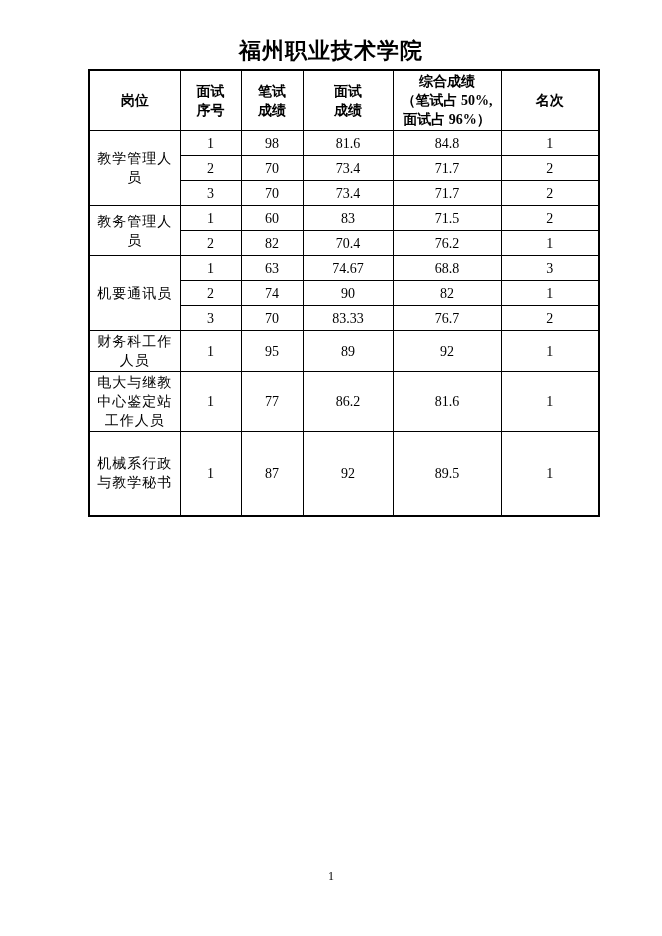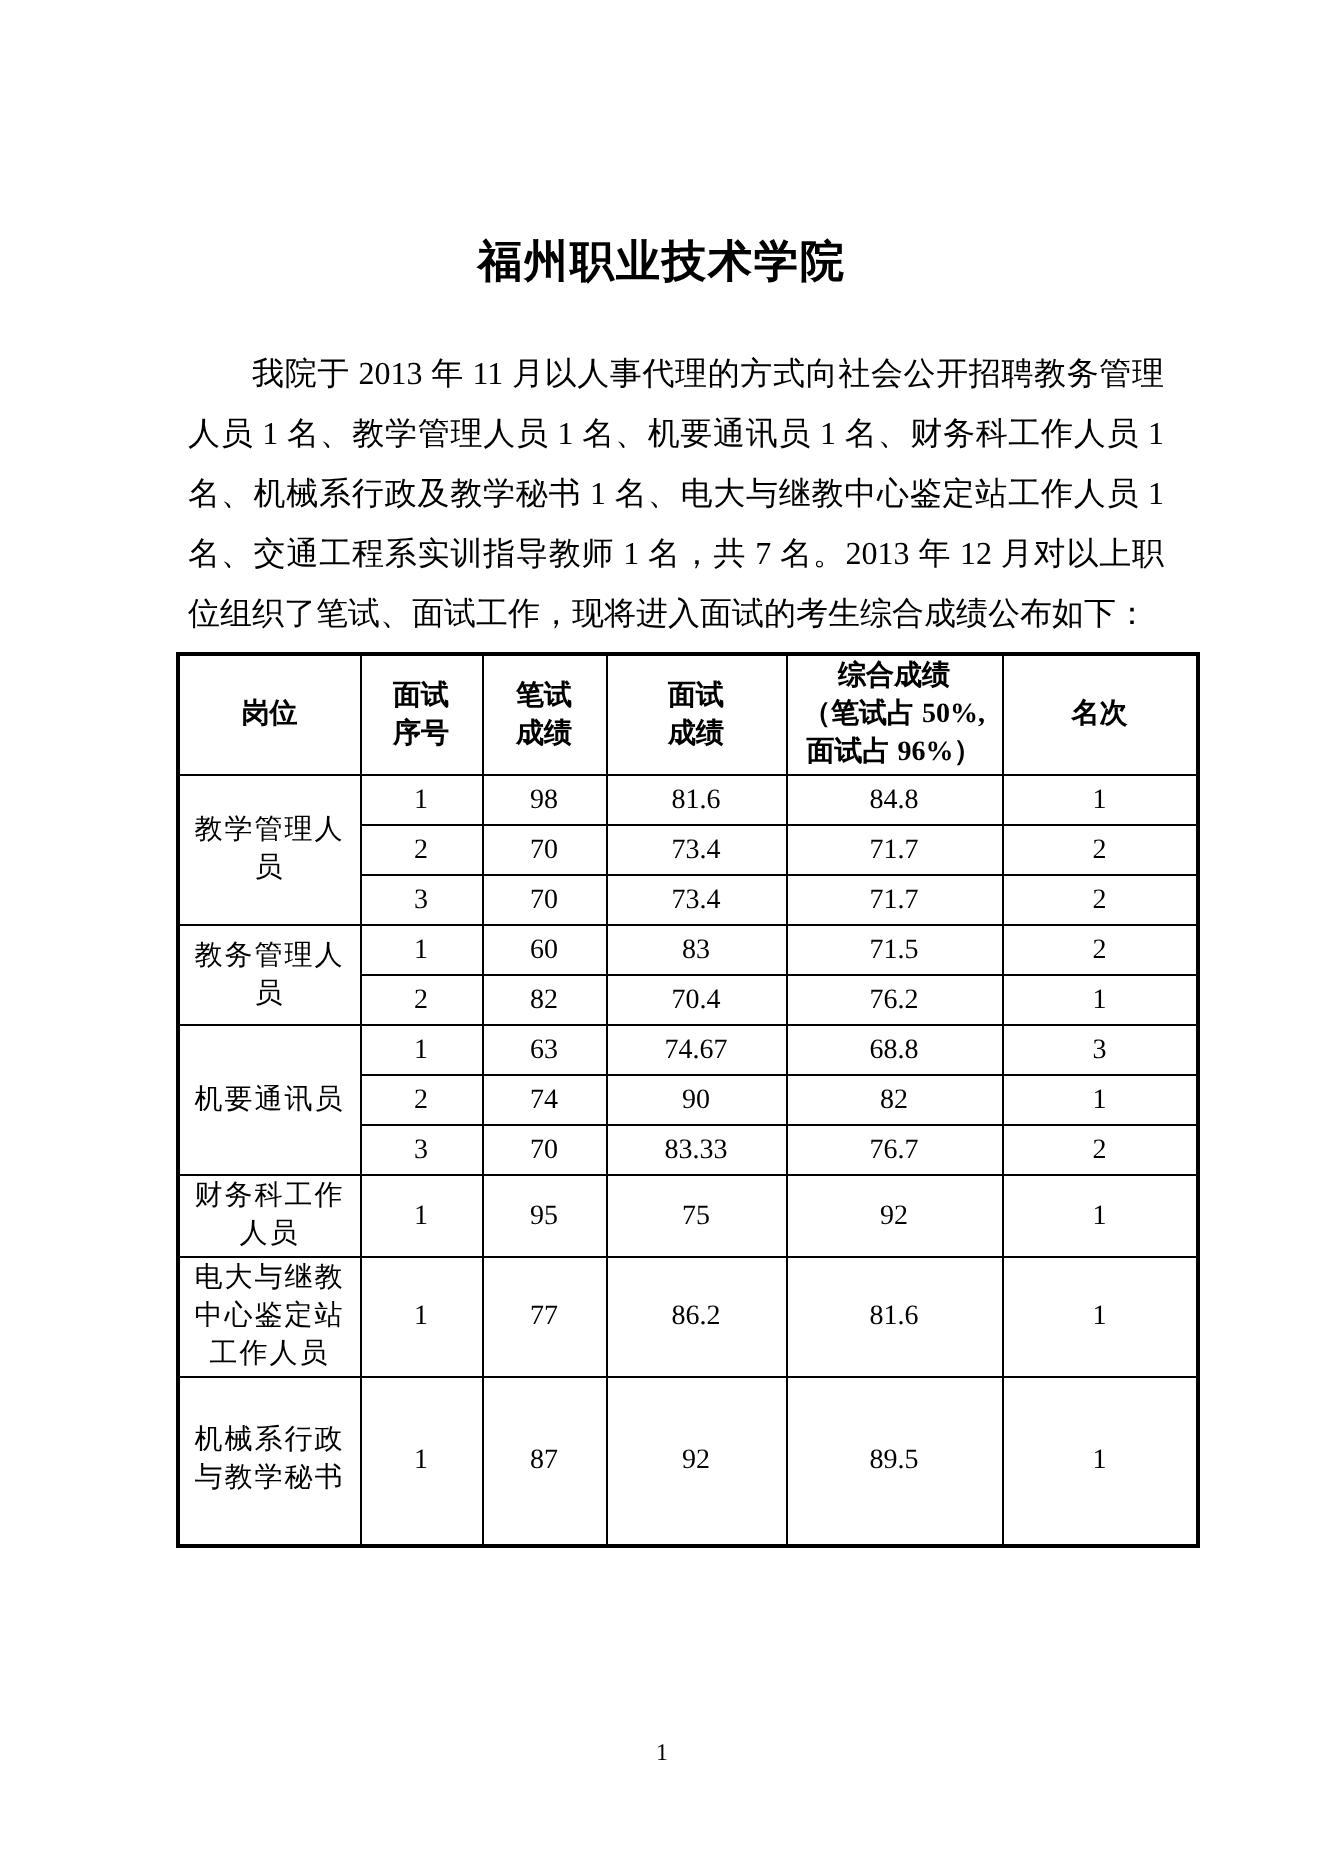--- a/index.html
+++ b/index.html
@@ -4,21 +4,21 @@
 <style>
   html, body { margin: 0; padding: 0; background: #ffffff; }
   .page {
     position: relative;
     width: 662px;
     height: 936px;
     background: #ffffff;
     color: #000000;
     font-family: "Liberation Serif", serif;
     box-sizing: border-box;
-    padding-top: 116px;
+    padding-top: 36px;
     overflow: hidden;
   }
   .title-line {
     text-align: center;
     font-family: "Liberation Sans", sans-serif;
     font-weight: bold;
     font-size: 22px;
     line-height: 30px;
     letter-spacing: 1px;
   }
@@ -62,21 +62,20 @@
     font-size: 12px;
   }
 </style>
 </head>
 <body>
 
 <div class="page">
 
   <div class="title-line">福州职业技术学院</div>
 
-  <div class="intro">我院于 2013 年 11 月以人事代理的方式向社会公开招聘教务管理人员 1 名、教学管理人员 1 名、机要通讯员 1 名、财务科工作人员 1 名、机械系行政及教学秘书 1 名、电大与继教中心鉴定站工作人员 1 名、交通工程系实训指导教师 1 名，共 7 名。2013 年 12 月对以上职位组织了笔试、面试工作，现将进入面试的考生综合成绩公布如下：</div>
 
   <table class="score">
     <colgroup>
       <col style="width:91px">
         <col style="width:61px">
         <col style="width:62px">
       <col style="width:90px">
         <col style="width:108px">
         <col style="width:98px">
     </colgroup>
@@ -164,21 +163,21 @@
         <td>70</td>
         <td>83.33</td>
         <td>76.7</td>
         <td>2</td>
       </tr>
 
       <tr class="h40">
         <td class="post">财务科工作人员</td>
         <td>1</td>
         <td>95</td>
-        <td>75</td>
+        <td>89</td>
         <td>92</td>
         <td>1</td>
       </tr>
 
       <tr class="h56">
         <td class="post">电大与继教中心鉴定站工作人员</td>
         <td>1</td>
         <td>77</td>
         <td>86.2</td>
         <td>81.6</td>

